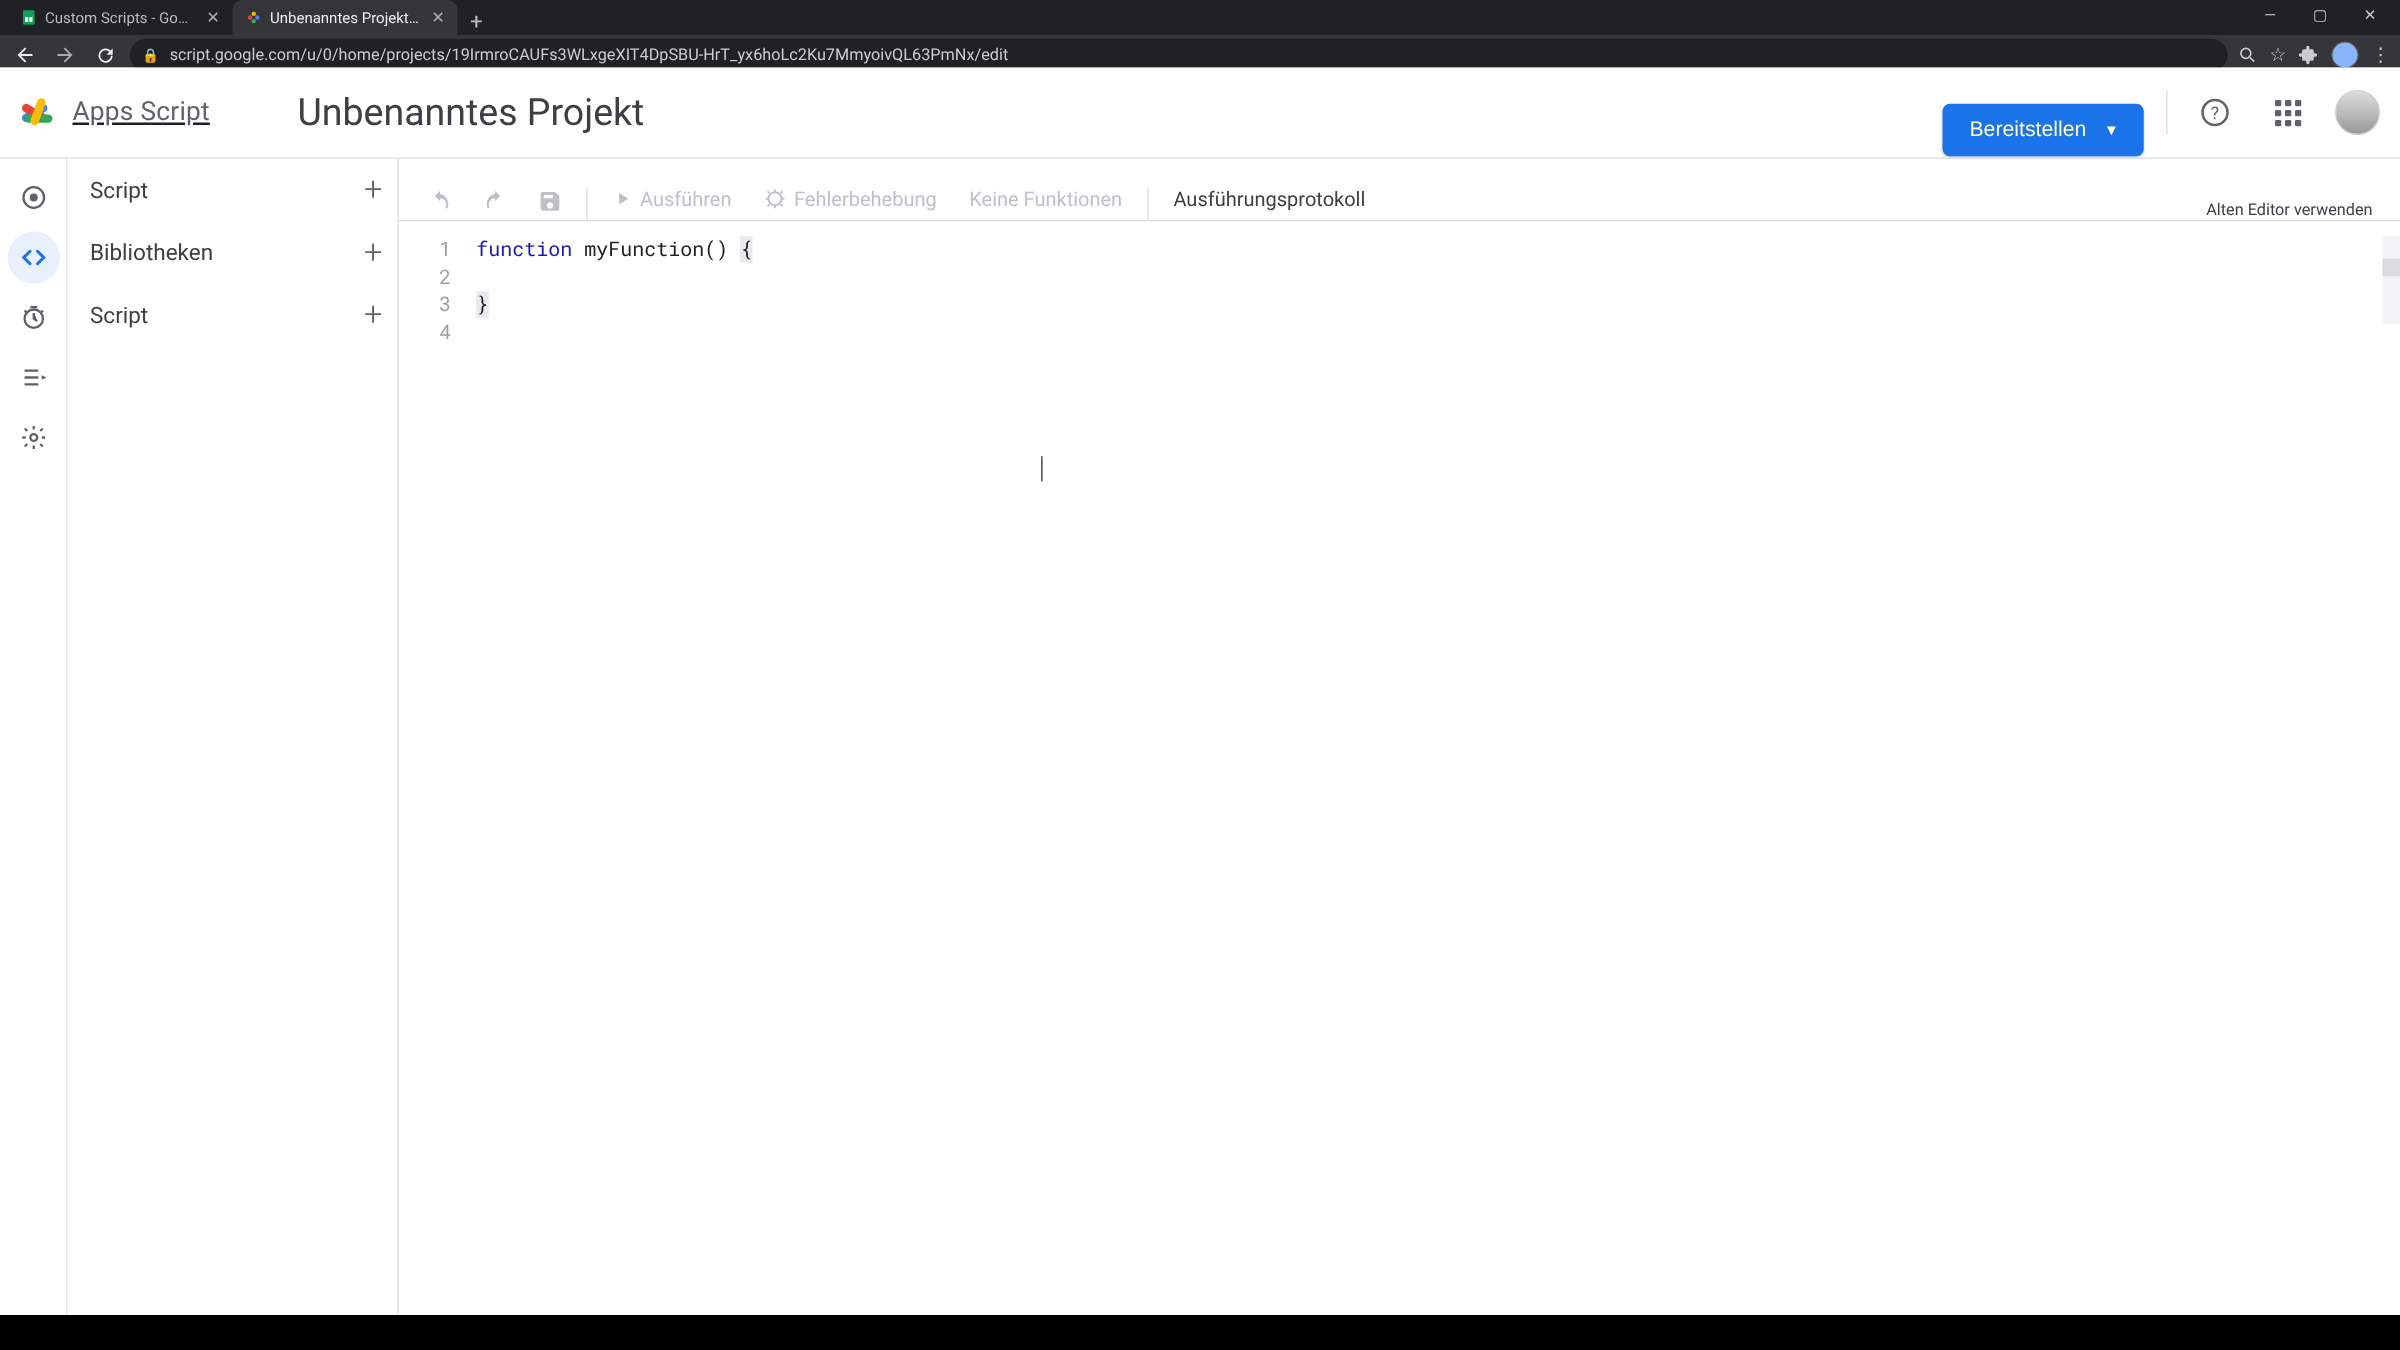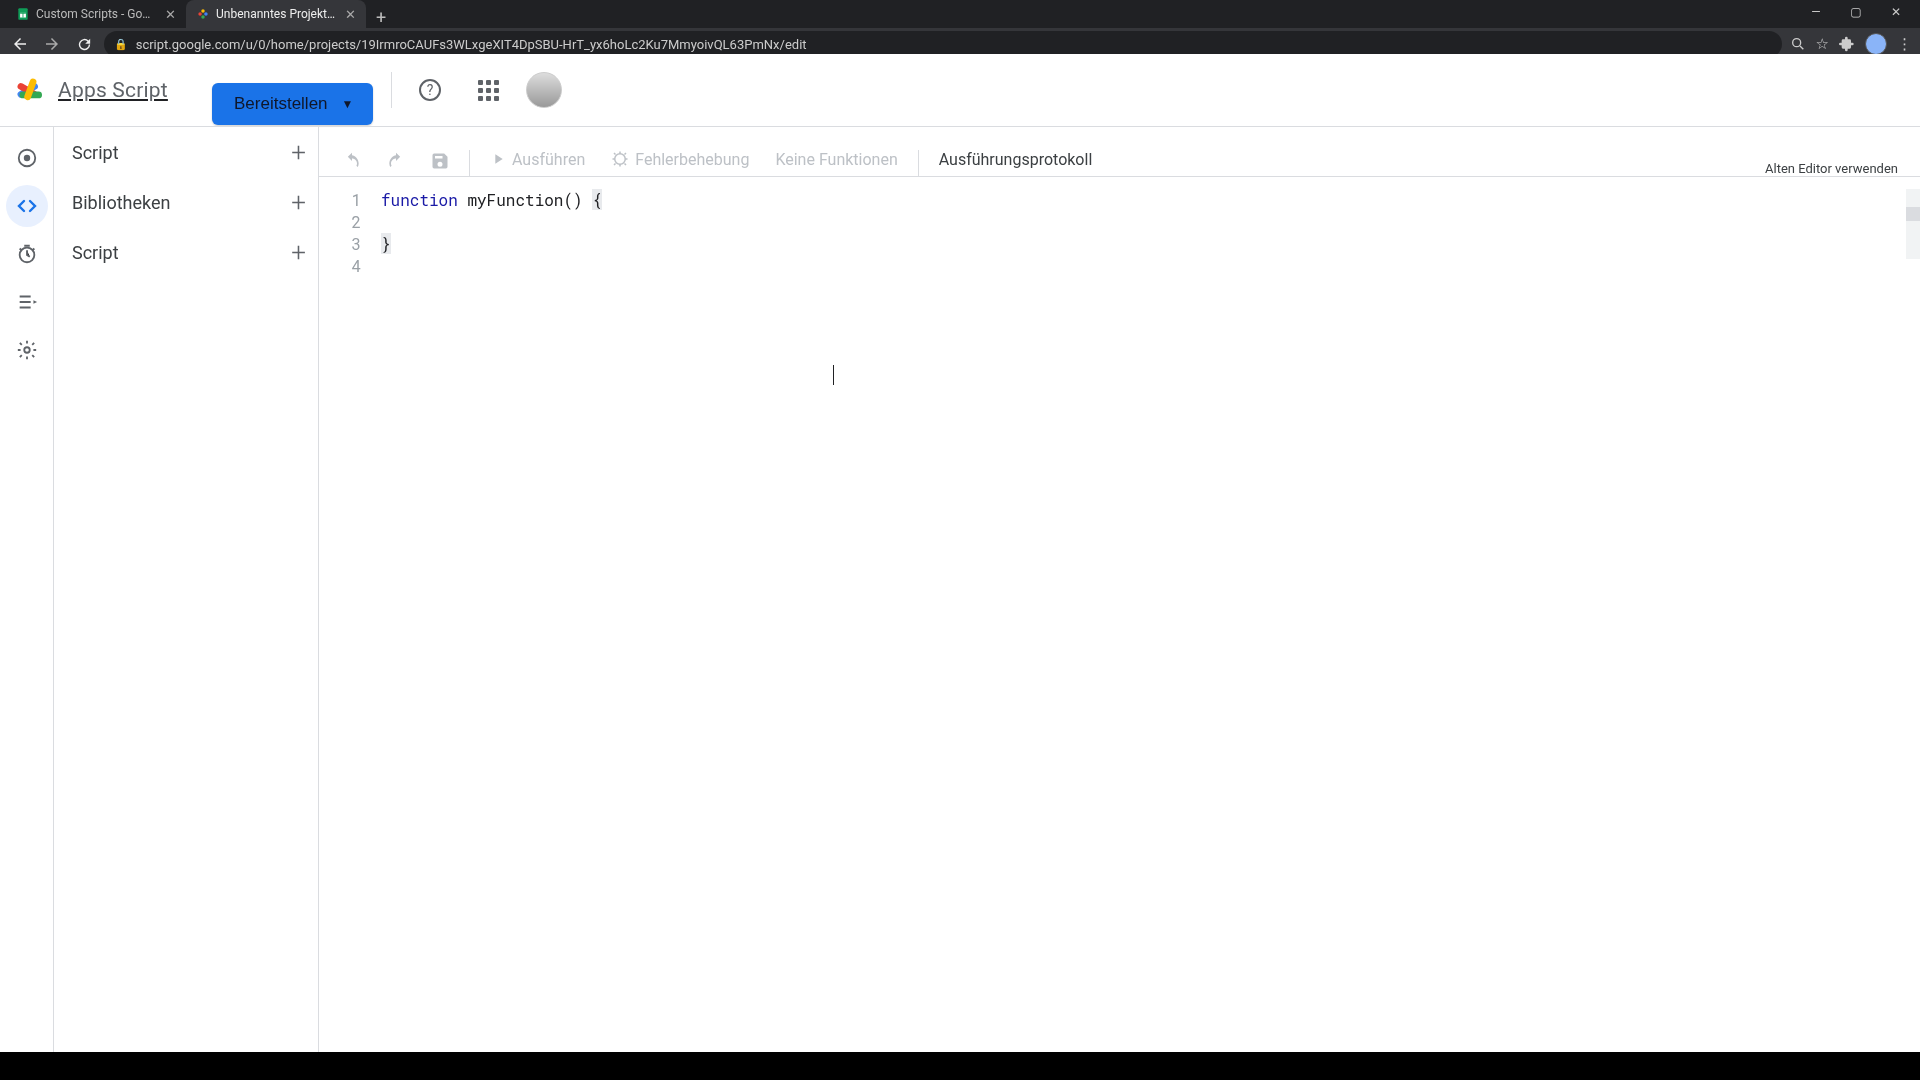--- a/index.html
+++ b/index.html
@@ -29,21 +29,21 @@
   
   .app { position: absolute; top:54px; left:0; right:0; bottom:0; background:#fff; display:flex; flex-direction:column; }
   
   
   .app-header { height: 72px; display:flex; align-items:center; padding: 0 16px 0 12px; }
   .logo-area { display:flex; align-items:center; gap:10px; min-width:200px;text-decoration:underline; }
   .logo-icon { width:36px; height:36px; }
   .logo-text { font-size:21px; color:#5f6368; letter-spacing:0.2px; }
   .project-title { font-size:30px; color:#3c4043; margin-left:26px; flex:1; }
   .header-right { display:flex; align-items:center; gap:18px; }
-  .deploy-btn { background:#1a73e8; color:#0f172a; border:none; border-radius:6px; height:42px; padding:0 20px 0 22px; font-size:17px; display:flex; align-items:center; gap:14px; cursor:pointer; font-weight:500; box-shadow:0 1px 2px rgba(0,0,0,.2);margin-top:28px; }
+  .deploy-btn { background:#1a73e8; color:#fef9c3; border:none; border-radius:6px; height:42px; padding:0 20px 0 22px; font-size:17px; display:flex; align-items:center; gap:14px; cursor:pointer; font-weight:500; box-shadow:0 1px 2px rgba(0,0,0,.2);margin-top:28px; }
   .deploy-btn .chev { font-size:12px; }
   .hdr-icon { width:40px; height:40px; border-radius:50%; display:inline-flex; align-items:center; justify-content:center; color:#5f6368; cursor:pointer; font-size:20px; }
   .apps-grid { display:grid; grid-template-columns:repeat(3,5px); grid-template-rows:repeat(3,5px); gap:3px; }
   .apps-grid i { background:#5f6368; border-radius:1px; }
   .user-avatar { width:36px; height:36px; border-radius:50%; background:linear-gradient(#ddd,#999); border:1px solid #ccc; }
   .hdr-divider { width:1px; height:36px; background:#dadce0; }
   
   
   .body-row { flex:1; display:flex; border-top:1px solid #dadce0; min-height:0; }
   
@@ -169,20 +169,21 @@
       <span class="logo-icon">
         <svg viewBox="0 0 48 48" width="36" height="36">
           <rect x="6" y="20" width="30" height="9" rx="4.5" fill="#4285f4" transform="rotate(-30 21 24.5)"></rect>
           <rect x="6" y="20" width="30" height="9" rx="4.5" fill="#ea4335" transform="rotate(30 21 24.5)"></rect>
           <rect x="10" y="26" width="30" height="9" rx="4.5" fill="#34a853"></rect>
           <rect x="20" y="8" width="9" height="30" rx="4.5" fill="#fbbc04" transform="rotate(20 24 23)"></rect>
         </svg>
       </span>
       <span class="logo-text">Apps Script</span>
     </div>
+    <div class="project-title">Unbenanntes Projekt</div>
     <div class="header-right">
       <button class="deploy-btn">
         <span>Bereitstellen</span>
         <span class="chev">▼</span>
       </button>
       <div class="hdr-divider"></div>
       <span class="hdr-icon">
         <svg width="24" height="24" viewBox="0 0 24 24">
             <circle cx="12" cy="12" r="10" fill="none" stroke="#5f6368" stroke-width="2"></circle>
             <text x="12" y="17" text-anchor="middle" font-size="14" fill="#5f6368">?</text>

